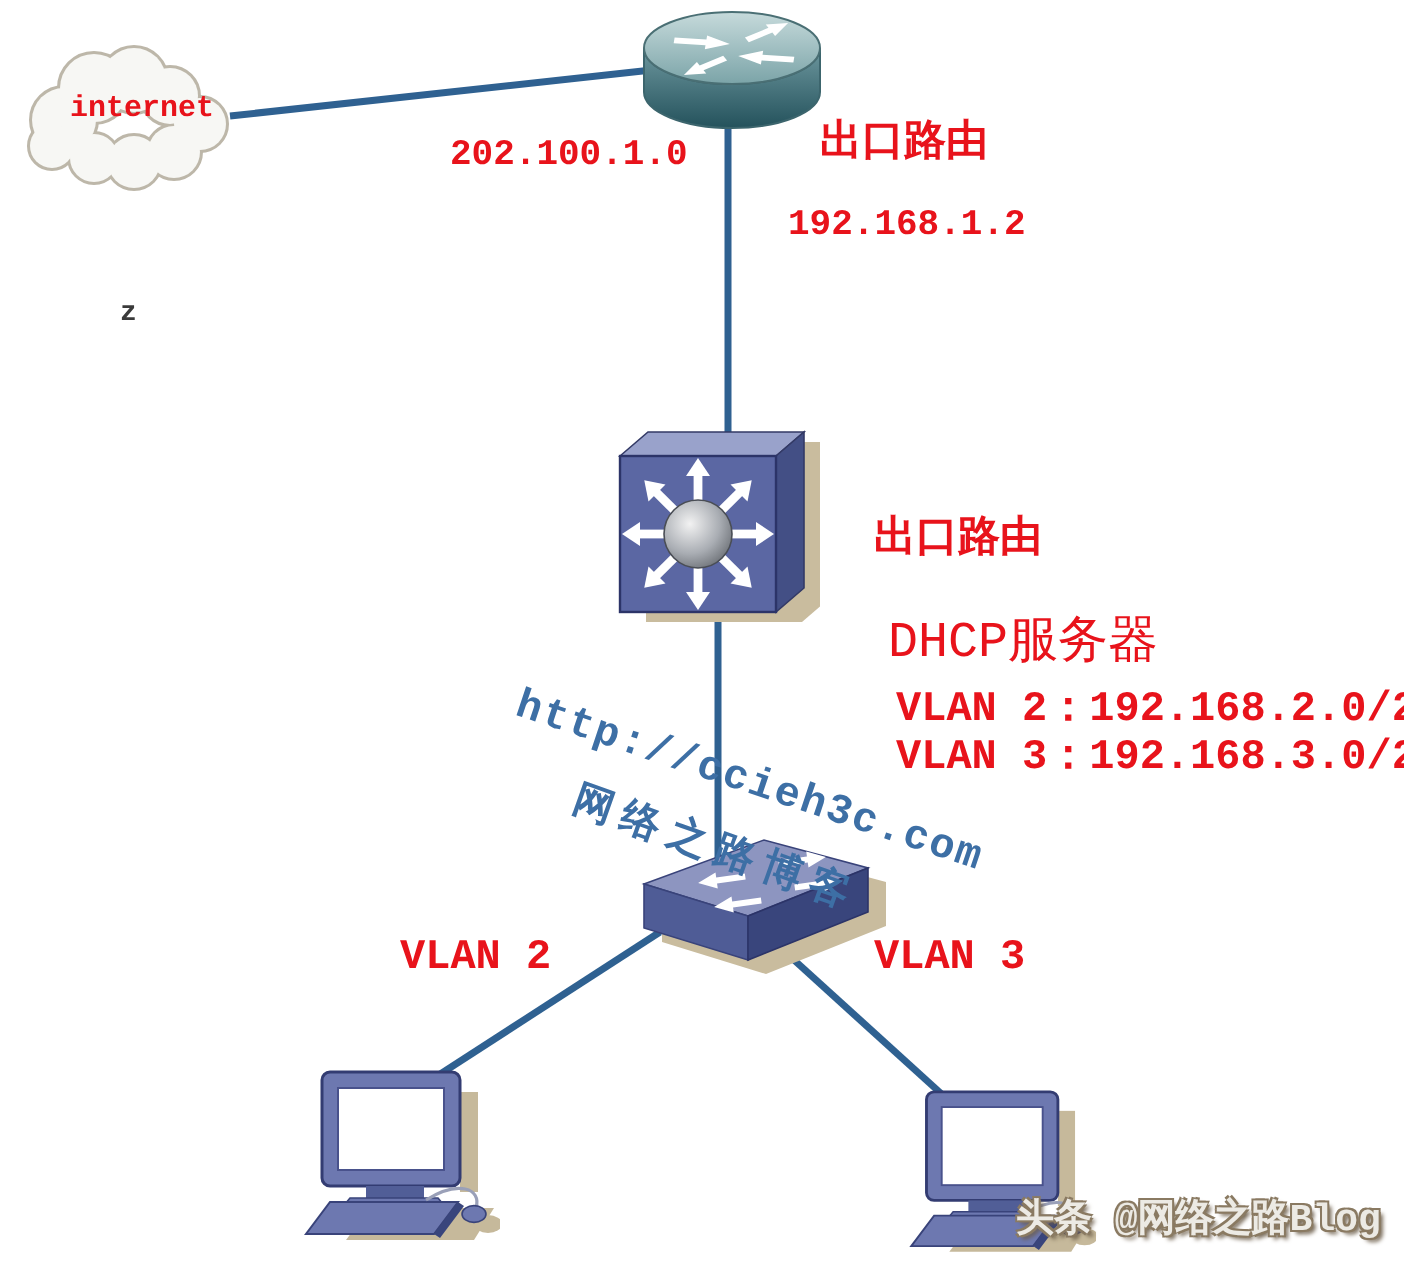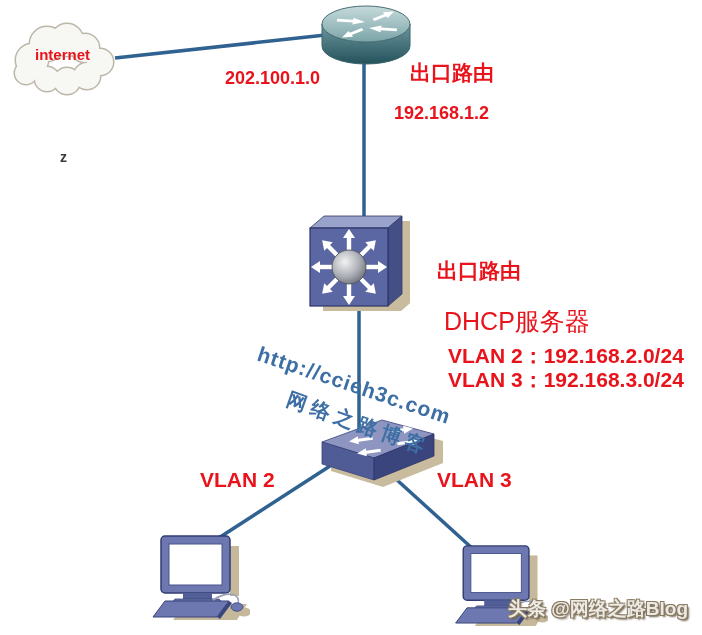--- a/index.html
+++ b/index.html
@@ -1,21 +1,21 @@
 <!DOCTYPE html>
 <html><head>
 <meta charset="utf-8">
 <style>
   html,body{margin:0;padding:0;background:#ffffff;}
   .canvas{
     position:relative;
     width:702px;height:635px;
     background:#ffffff;
     overflow:hidden;
-    font-family:Liberation Sans, sans-serif;
+    font-family:Liberation Mono, monospace;
   }
   .links-svg{position:absolute;left:0;top:0;z-index:1;pointer-events:none;}
   .node{position:absolute;z-index:2;}
   .lbl{
     position:absolute;z-index:3;
     color:#e8131b;font-weight:bold;font-size:21px;
     white-space:nowrap;line-height:1.1;
   }
   #lbl-internet{left:35px;top:47px;font-size:15px;z-index:4;}
   #lbl-subnet-wan{left:225px;top:69px;font-size:18px;}

